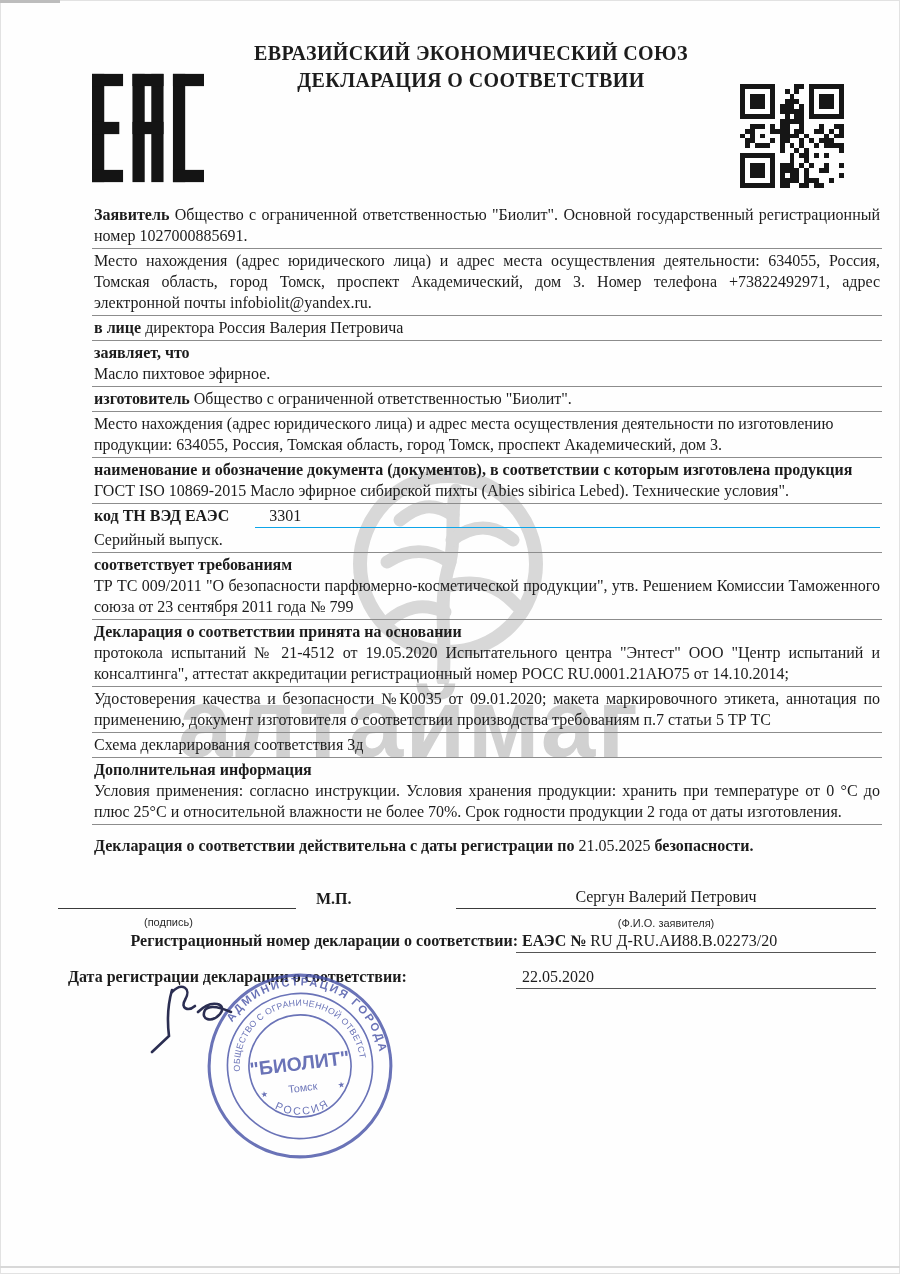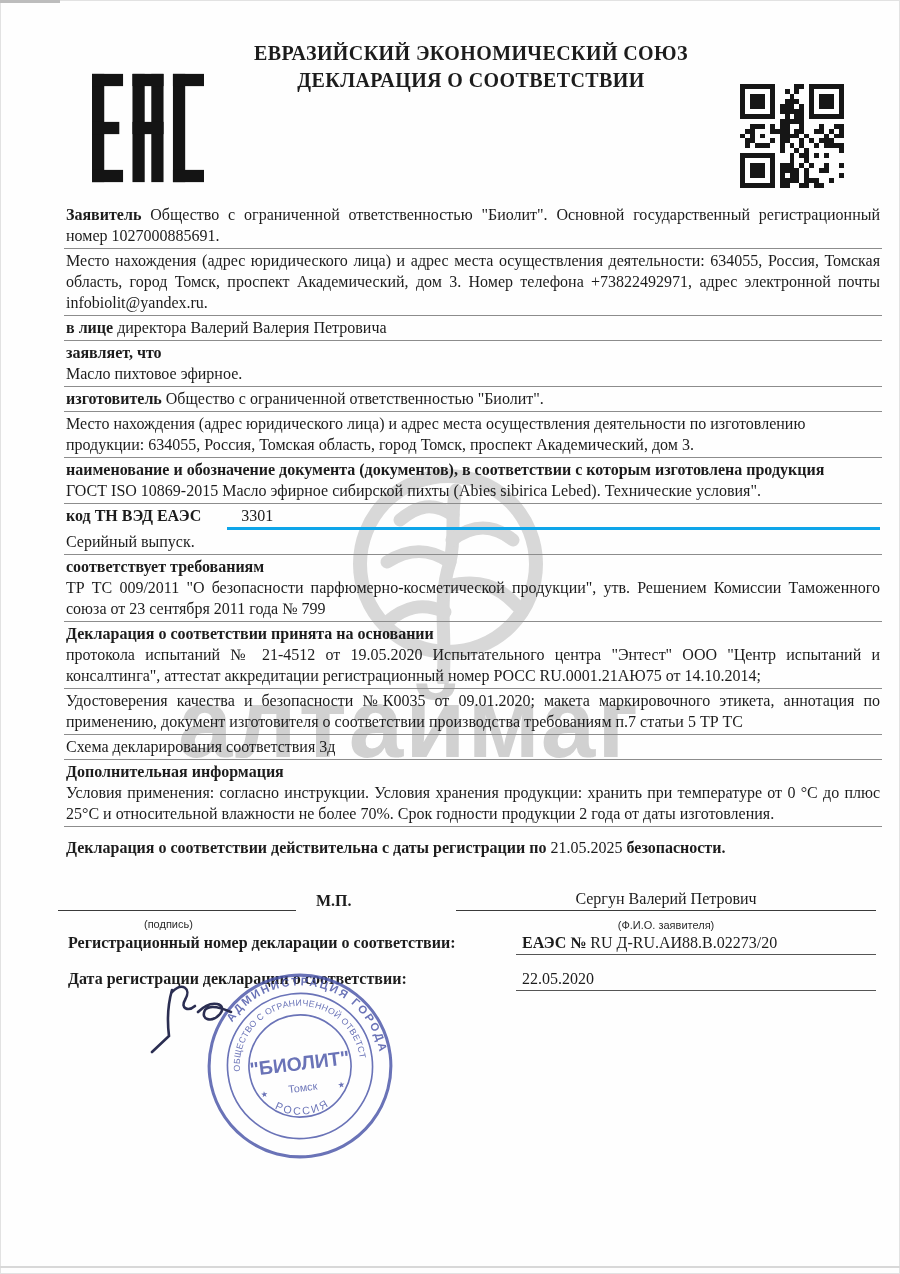--- a/index.html
+++ b/index.html
@@ -21,43 +21,43 @@
   .wm-logo{left:337px;top:452px;width:222px;height:232px;opacity:.8;}
   .wm-brand{left:178px;top:668px;width:640px;font-family:"Liberation Sans",sans-serif;
             font-weight:bold;font-size:98px;line-height:110px;letter-spacing:2px;
             color:#c6c6c6;opacity:.8;text-align:left;}
   .wm-tag{left:452px;top:782px;width:260px;font-family:"Liberation Sans",sans-serif;
           font-size:20px;letter-spacing:4px;color:#cecece;opacity:.9;}
 
   
   .content{position:absolute;z-index:1;left:64px;top:203px;width:818px;
            font-size:16px;line-height:21px;}
-  .row{border-bottom:1px solid #8c8c8c;padding:1px 2px 2px 2px;}
+  .row{border-bottom:1px solid #8c8c8c;padding:1px 2px 2px 2px;margin-left:28px;}
   .row.nb{border-bottom:none;}
   .row p{margin:0;}
   .just{text-align:justify;}
   b.lbl{font-weight:bold;}
   .tnved{display:flex;border-bottom:none;padding-bottom:0;justify-content:center;}
   .tnved b{white-space:nowrap;}
-  .tnved-val{flex:1;margin-left:26px;border-bottom:3px solid #0ea5e9;padding:0 0 1px 14px;}
+  .tnved-val{flex:1;margin-left:26px;border-bottom:1px solid #0ea5e9;padding:0 0 1px 14px;}
   .validity{margin-top:9px;font-weight:bold;}
   .validity .reg-date{font-weight:normal;}
 
   
   .footer{position:relative;height:150px;margin-top:14px;font-size:16px;}
   .fline{position:absolute;border-bottom:1.6px solid #3a3a3a;}
   .sig-line{left:-6px;top:36px;width:238px;}
   .fio-line{left:392px;top:36px;width:420px;}
   .cap{position:absolute;font-family:"Liberation Sans",sans-serif;font-size:11px;color:#2a2a2a;}
   .cap-sign{left:80px;top:40px;}
   .cap-fio{left:392px;top:41px;width:420px;text-align:center;}
   .mp{position:absolute;left:252px;top:16px;font-weight:bold;}
   .fio-name{position:absolute;left:392px;top:14px;width:420px;text-align:center;}
   .reg-label{position:absolute;left:4px;font-weight:bold;}
-  .rn-label{top:58px;width:450px;}
+  .rn-label{top:58px;width:450px;text-align:right;}
   .rd-label{top:94px;width:450px;}
   .reg-val{position:absolute;left:458px;}
   .rn-val{top:58px;}
   .rd-val{top:94px;}
   .rn-pre{font-weight:bold;text-align:right;}
   .vline{position:absolute;border-bottom:1.4px solid #555;}
   .rn-line{left:452px;top:80px;width:360px;}
   .rd-line{left:452px;top:116px;width:360px;}
 
   
@@ -243,21 +243,21 @@
 
     <div class="row">
       <p class="just"><b class="lbl">Заявитель</b> <span>Общество с ограниченной ответственностью "Биолит". Основной государственный регистрационный номер 1027000885691.</span></p>
     </div>
 
     <div class="row">
       <p class="just">Место нахождения (адрес юридического лица) и адрес места осуществления деятельности: 634055, Россия, Томская область, город Томск, проспект Академический, дом 3. Номер телефона +73822492971, адрес электронной почты infobiolit@yandex.ru.</p>
     </div>
 
     <div class="row">
-      <p><b class="lbl">в лице</b> <span>директора Валерий Валерия Петровича</span></p>
+      <p><b class="lbl">в лице</b> <span>директора Россия Валерия Петровича</span></p>
     </div>
 
     <div class="row">
       <p><b class="lbl">заявляет, что</b></p>
       <p>Масло пихтовое эфирное.</p>
     </div>
 
     <div class="row">
       <p><b class="lbl">изготовитель</b> <span>Общество с ограниченной ответственностью "Биолит".</span></p>
     </div>

